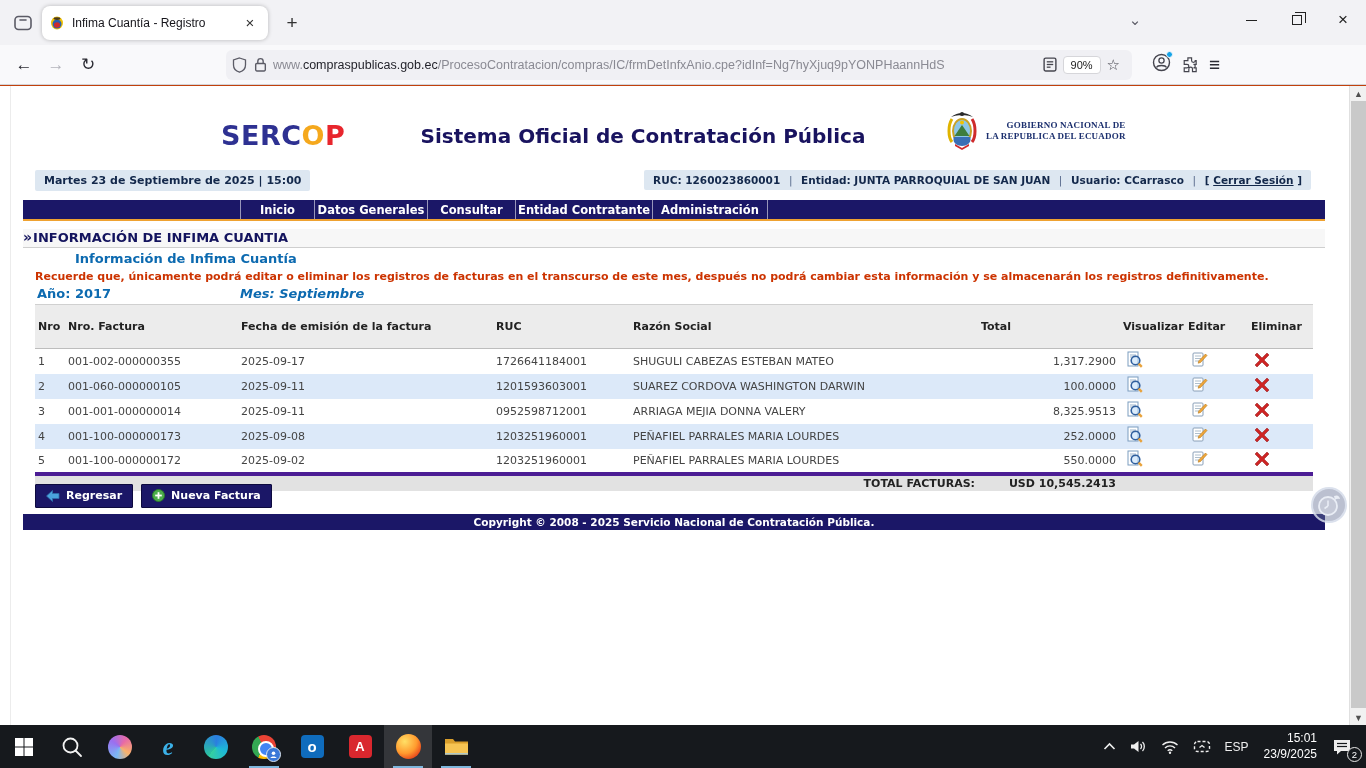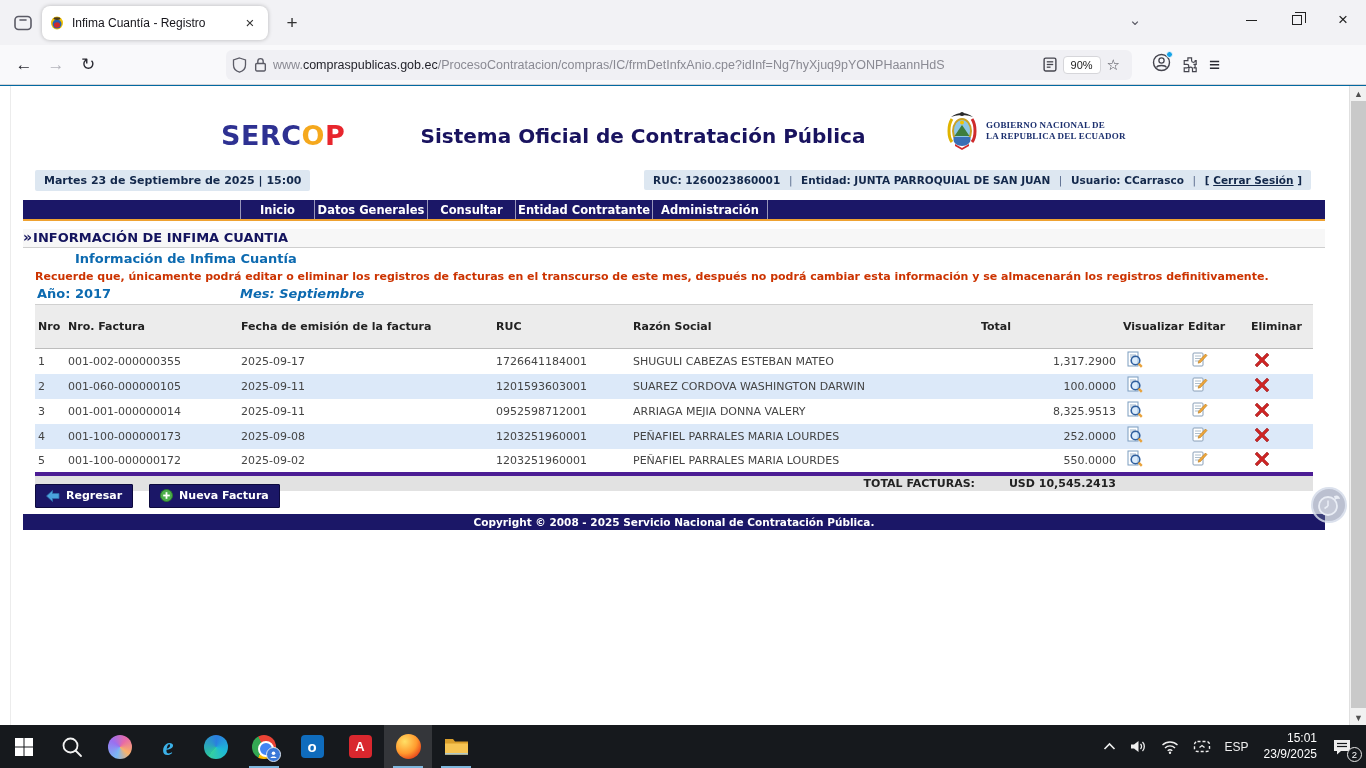--- a/index.html
+++ b/index.html
@@ -1,18 +1,18 @@
 <!DOCTYPE html>
 <html><head>
 <meta charset="utf-8">
 <style>
   * { margin:0; padding:0; box-sizing:border-box; }
   html,body { width:1366px; height:768px; overflow:hidden; background:#fff;
               font-family:"Liberation Sans", sans-serif; }
-  #root { position:relative; width:1366px; height:768px; background:#0369a1; overflow:hidden; }
+  #root { position:relative; width:1366px; height:768px; background:#c2410c; overflow:hidden; }
 
   
   .titlebar { position:absolute; top:0; left:0; right:0; height:45px; background:#f2f2f5;
               display:flex; align-items:center; }
   .ffview { width:34px; height:34px; margin-left:6px; display:flex; align-items:center;
             justify-content:center; border-radius:4px; }
   .tab { position:relative; margin-left:2px; width:226px; height:34px; background:#fff;
          border-radius:8px; box-shadow:0 0 4px rgba(0,0,0,.25); display:flex; align-items:center;
          padding:0 8px; gap:8px; }
   .tab-title { flex:1; font-size:12px; color:#15141a; white-space:nowrap; overflow:hidden; }
@@ -59,21 +59,21 @@
   .site { position:absolute; left:23px; top:0; width:1302px; height:470px; }
 
   .hdr { position:absolute; top:12px; left:0; width:100%; height:70px; }
   .sercop { position:absolute; left:198px; top:22px; font-size:27px; font-weight:bold;
             letter-spacing:.5px; font-family:"DejaVu Sans", sans-serif; }
   .sercop .b { color:#2e3192; } .sercop .o { color:#f5a81c; } .sercop .p { color:#e8262d; }
   .site-title { position:absolute; left:0; width:1240px; top:26px; text-align:center; font-size:20px;
                 font-weight:bold; color:#19135f; font-family:"DejaVu Sans", sans-serif; }
   .gov { position:absolute; left:922px; top:12px; display:flex; align-items:center; gap:7px; }
   .gov-text { font-family:"Liberation Serif", serif; font-weight:bold; font-size:9px; color:#1b2f6e;
-              line-height:1.25; letter-spacing:.2px; }
+              line-height:1.25; letter-spacing:.2px;text-align:right; }
 
   .sessionbar { position:absolute; top:84px; left:0; width:100%; height:24px;
                 font-family:"DejaVu Sans", sans-serif; }
   .databox { position:absolute; background:#dde7f1; border-radius:2px; padding:4px 9px;
              font-size:11px; font-weight:bold; color:#13284b; white-space:nowrap; }
   .datetime-box { left:12px; }
   .userinfo-box { right:14px; font-size:10.5px; }
   .userinfo-box .pipe { color:#55688a; margin:0 5px; font-weight:normal; }
   .logout-link { color:#13284b; text-decoration:underline; cursor:pointer; }
 
@@ -105,21 +105,21 @@
   .facturas td { height:25px; color:#444; padding:1px 3px; white-space:nowrap; overflow:hidden; }
   .facturas tr.alt td { background:#dce9f9; }
   .facturas td.num { text-align:right; padding-right:4px; }
   .facturas td.icon-cell { padding-left:6px; }
   .facturas tr.totalrow td { background:#e2e2e2; border-top:4px solid #4c1d95; height:17px;
                              font-weight:bold; color:#222; }
   .c-nro{width:30px;} .c-fac{width:173px;} .c-fec{width:255px;} .c-ruc{width:137px;}
   .c-raz{width:348px;} .c-tot{width:142px;} .c-vis{width:65px;} .c-edi{width:63px;} .c-eli{width:65px;}
   .total-label { text-align:right; padding-right:8px; }
 
-  .actions { position:absolute; top:398px; left:12px; display:flex; gap:16px; }
+  .actions { position:absolute; top:398px; left:12px; display:flex; gap:8px; }
   .btn { background:#1b1767; border:1px solid #0d0a3f; color:#fff; font-family:"DejaVu Sans", sans-serif;
          font-size:11px; font-weight:bold; padding:4px 10px 5px; display:flex; align-items:center;
          gap:6px; cursor:pointer; border-radius:1px; }
 
   .sitefooter { position:absolute; top:428px; left:0; width:100%; height:16px; background:#1b1767;
                 color:#fff; text-align:center; font-family:"DejaVu Sans", sans-serif; font-size:10.5px;
                 font-weight:bold; line-height:16px; }
 
   .clock-widget { position:absolute; left:1311px; top:487px; width:36px; height:36px; border-radius:50%;
                   background:rgba(105,115,150,.45); border:2px solid rgba(230,235,245,.75); z-index:40;

